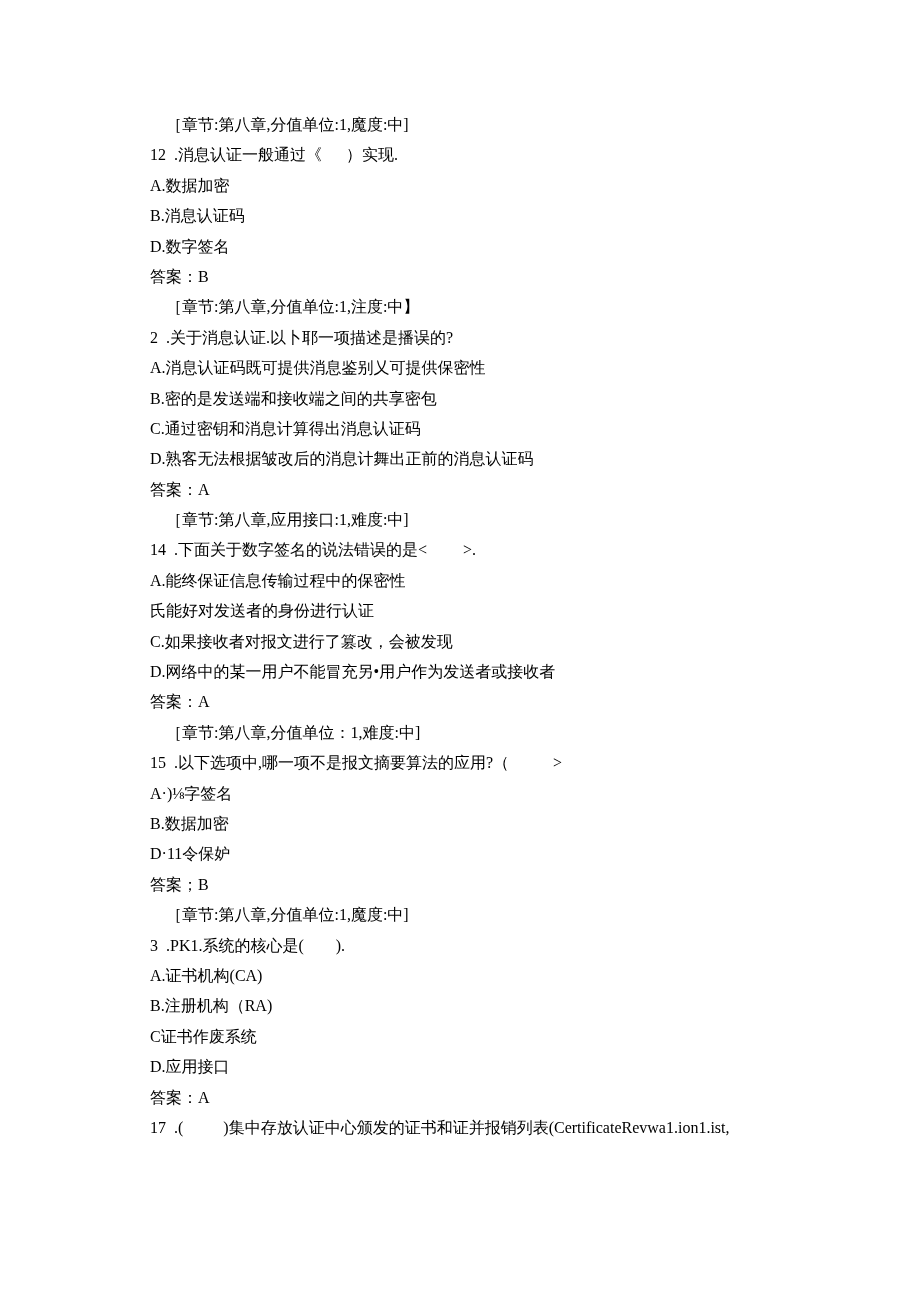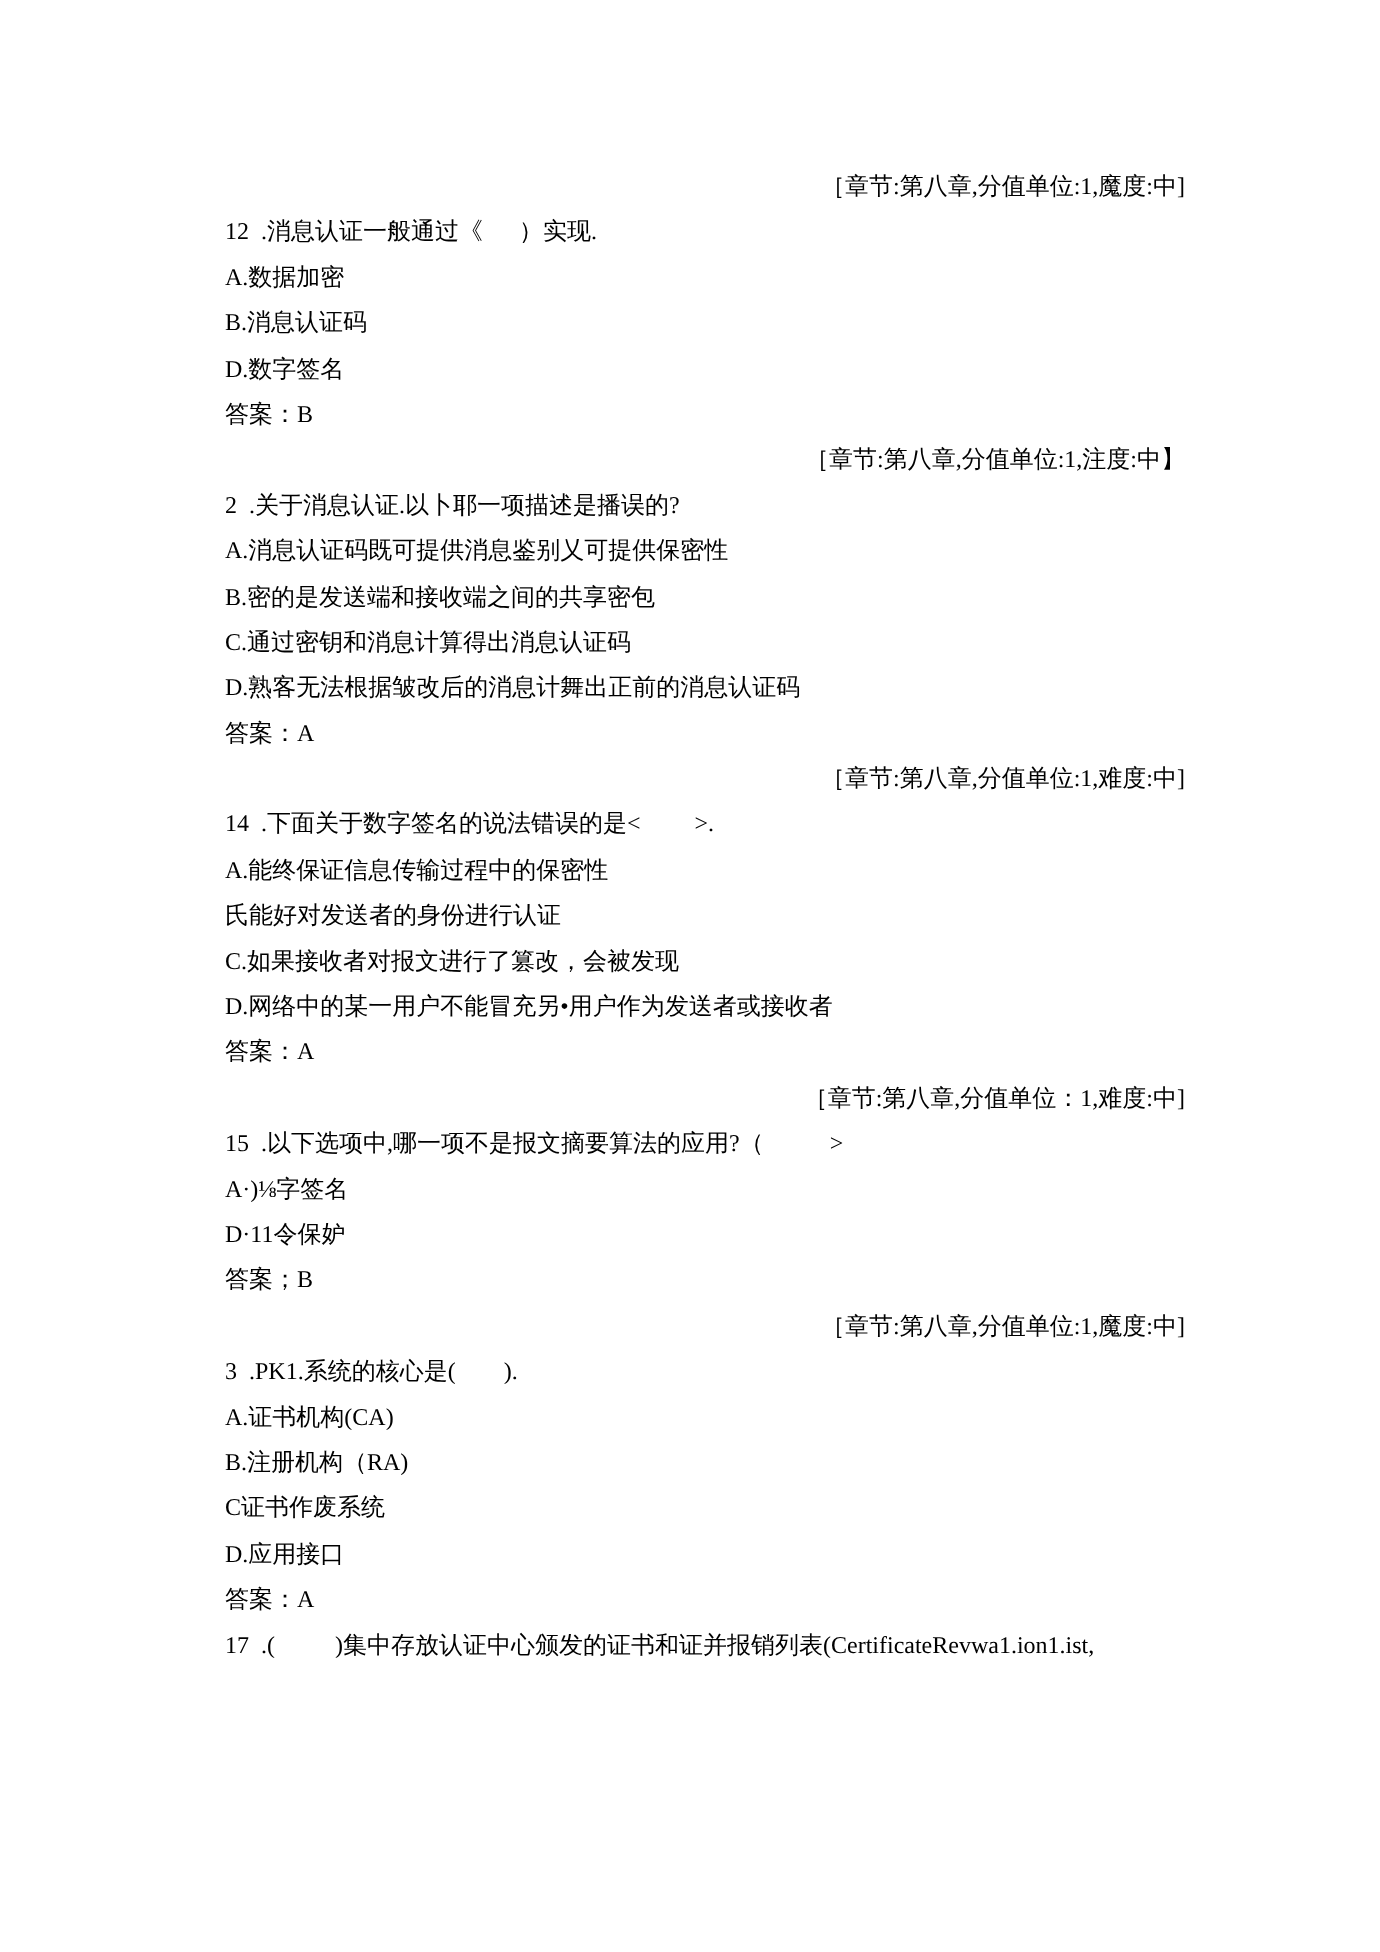--- a/index.html
+++ b/index.html
@@ -16,51 +16,51 @@
     min-height: 1301px;
     padding: 110px 130px 60px 150px;
     box-sizing: border-box;
   }
   .line {
     white-space: pre-wrap;
     word-break: break-all;
   }
   .indent {
     padding-left: 1em;
-    text-align: right;
   }
 </style>
 </head>
 <body>
 
 <div class="page">
   <div id="content">
       <div class="line indent">［章节:第八章,分值单位:1,魔度:中]</div>
       <div class="line">12  .消息认证一般通过《      ）实现.</div>
       <div class="line">A.数据加密</div>
       <div class="line">B.消息认证码</div>
       <div class="line">D.数字签名</div>
       <div class="line">答案：B</div>
       <div class="line indent">［章节:第八章,分值单位:1,注度:中】</div>
       <div class="line">2  .关于消息认证.以卜耶一项描述是播误的?</div>
       <div class="line">A.消息认证码既可提供消息鉴别乂可提供保密性</div>
       <div class="line">B.密的是发送端和接收端之间的共享密包</div>
       <div class="line">C.通过密钥和消息计算得出消息认证码</div>
       <div class="line">D.熟客无法根据皱改后的消息计舞出正前的消息认证码</div>
       <div class="line">答案：A</div>
-      <div class="line indent">［章节:第八章,分值单位:1,难度:中]</div>
+      <div class="line indent">［章节:第八章,应用接口:1,难度:中]</div>
       <div class="line">14  .下面关于数字签名的说法错误的是&lt;         &gt;.</div>
       <div class="line">A.能终保证信息传输过程中的保密性</div>
       <div class="line">氏能好对发送者的身份进行认证</div>
       <div class="line">C.如果接收者对报文进行了篡改，会被发现</div>
       <div class="line">D.网络中的某一用户不能冒充另•用户作为发送者或接收者</div>
       <div class="line">答案：A</div>
       <div class="line indent">［章节:第八章,分值单位：1,难度:中]</div>
       <div class="line">15  .以下选项中,哪一项不是报文摘要算法的应用?（           &gt;</div>
       <div class="line">A·)⅛字签名</div>
+      <div class="line">B.数据加密</div>
       <div class="line">D·11令保妒</div>
       <div class="line">答案；B</div>
       <div class="line indent">［章节:第八章,分值单位:1,魔度:中]</div>
       <div class="line">3  .PK1.系统的核心是(        ).</div>
       <div class="line">A.证书机构(CA)</div>
       <div class="line">B.注册机构（RA)</div>
       <div class="line">C证书作废系统</div>
       <div class="line">D.应用接口</div>
       <div class="line">答案：A</div>
       <div class="line">17  .(          )集中存放认证中心颁发的证书和证并报销列表(CertificateRevwa1.ion1.ist,</div>

